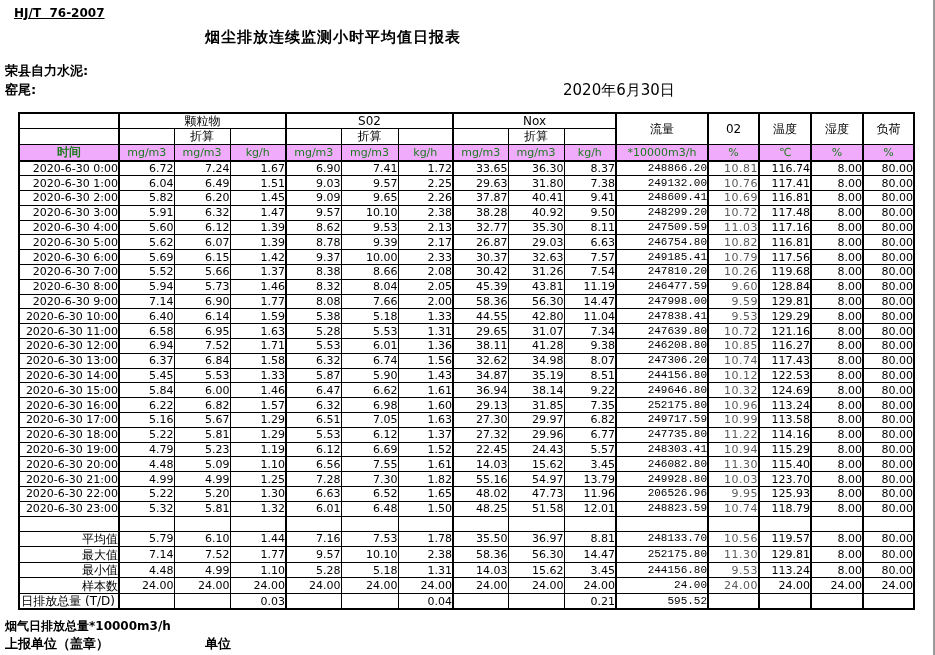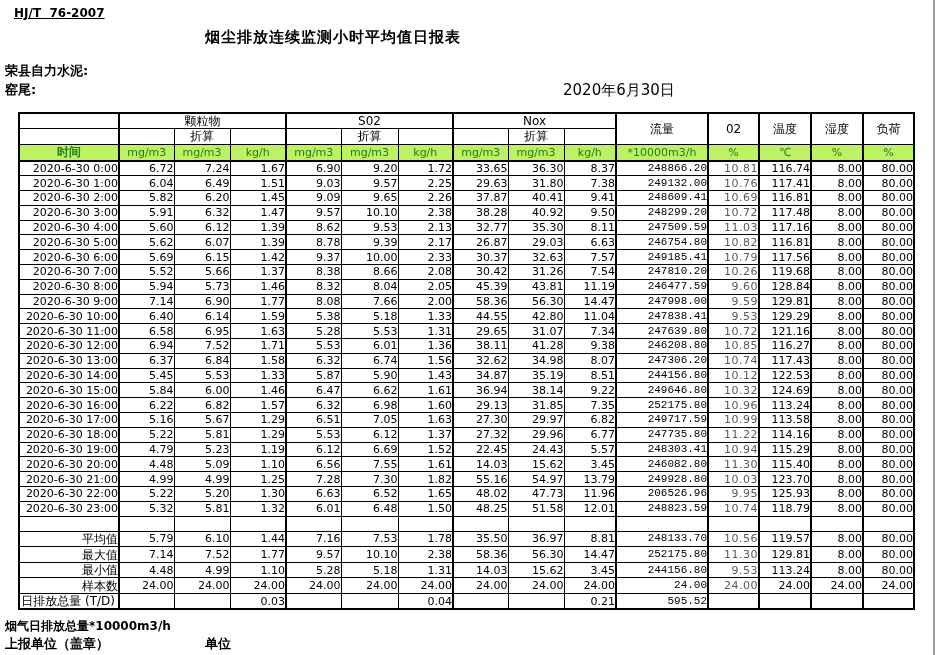--- a/index.html
+++ b/index.html
@@ -27,21 +27,21 @@
     font-weight:normal;
   }
   .bl2 { border-left:2px solid #000 !important; }
   thead tr.h1 { height:15px;padding-left:32px; }
   thead tr.h2 { height:16px; }
   thead tr.h3 { height:17px; }
   .group-h { font-weight:bold; font-size:12px; text-align:center; }
   .single-h { font-weight:bold; font-size:12px; text-align:center; }
   .zhesuan { font-weight:bold; font-size:12px; text-align:center; }
   tr.h3 td {
-    background:#bef264; color:#1f7a1f; text-align:center;
+    background:#f0abfc; color:#1f7a1f; text-align:center;
     border-bottom:2px solid #000; font-size:11px;
   }
   tr.h3 td.time-h { font-size:12px; font-weight:bold; }
 
   tbody tr.data-row { height:14.8px; }
   tbody tr.spacer-row { height:15px; }
   tbody tr.summary-row { height:15.6px; }
 
   .c-time { text-align:right; padding-right:3px; }
   .c-num  { text-align:right; padding-right:7px; }
@@ -130,21 +130,21 @@
         <td class="bl2">%</td>
       </tr>
     </thead>
     <tbody id="table-body">
         <tr class="data-row">
           <td class="c-time">2020-6-30 0:00</td>
           <td class="c-num bl2">6.72</td>
           <td class="c-num">7.24</td>
           <td class="c-num">1.67</td>
           <td class="c-num bl2">6.90</td>
-          <td class="c-num">9.20</td>
+          <td class="c-num">7.41</td>
           <td class="c-num">1.72</td>
           <td class="c-num bl2">33.65</td>
           <td class="c-num">36.30</td>
           <td class="c-num">8.37</td>
           <td class="c-flow bl2">248866.20</td>
           <td class="c-o2 bl2">10.81</td>
           <td class="c-mid bl2">116.74</td>
           <td class="c-mid bl2">8.00</td>
           <td class="c-mid bl2">80.00</td>
         </tr>

